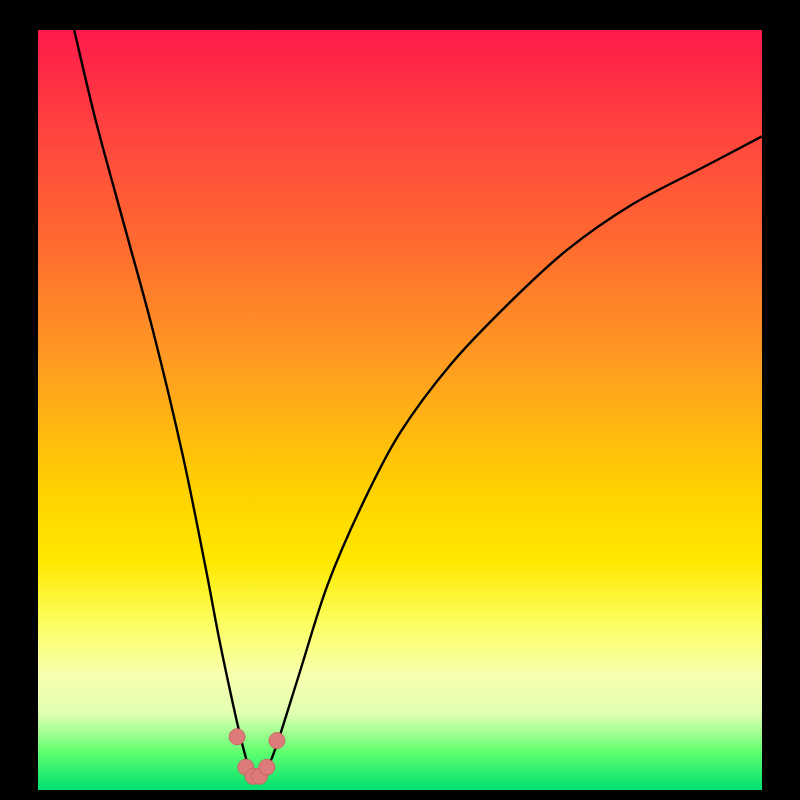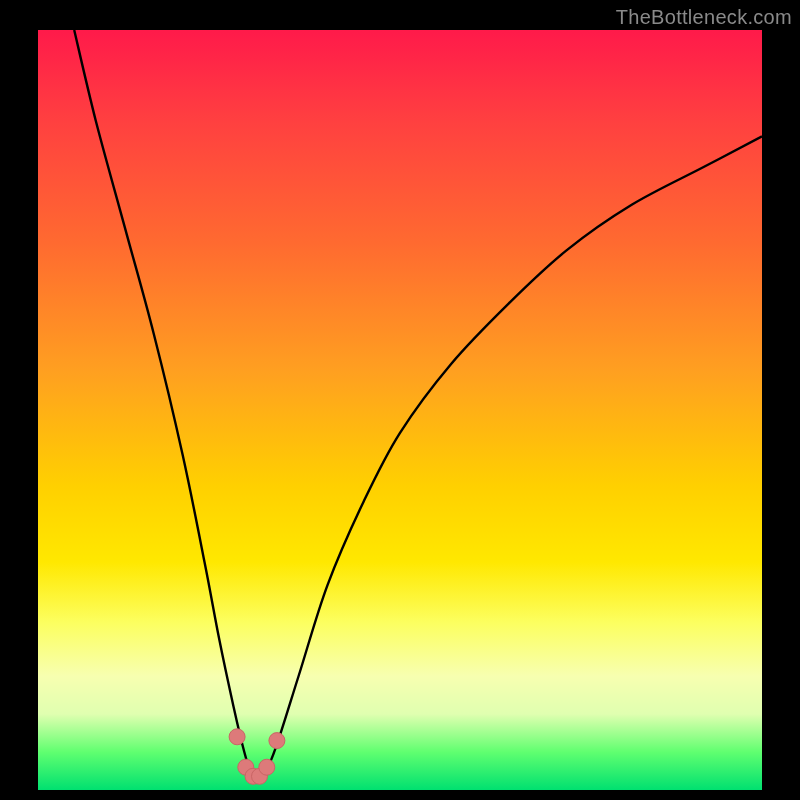--- a/index.html
+++ b/index.html
@@ -63,14 +63,13 @@
       <g id="dotsGroup">
           <circle cx="199.1" cy="706.8" r="8" fill="#dd7a7a" stroke="#c96565" stroke-width="1"></circle>
           <circle cx="207.8" cy="737.2" r="8" fill="#dd7a7a" stroke="#c96565" stroke-width="1"></circle>
           <circle cx="215.0" cy="746.3" r="8" fill="#dd7a7a" stroke="#c96565" stroke-width="1"></circle>
           <circle cx="221.5" cy="746.3" r="8" fill="#dd7a7a" stroke="#c96565" stroke-width="1"></circle>
           <circle cx="228.8" cy="737.2" r="8" fill="#dd7a7a" stroke="#c96565" stroke-width="1"></circle>
           <circle cx="238.9" cy="710.6" r="8" fill="#dd7a7a" stroke="#c96565" stroke-width="1"></circle>
         </g>
     </svg>
   </div>
-  <div class="watermark">TheBottleneck.com</div>
 </div>
 
 </body></html>

